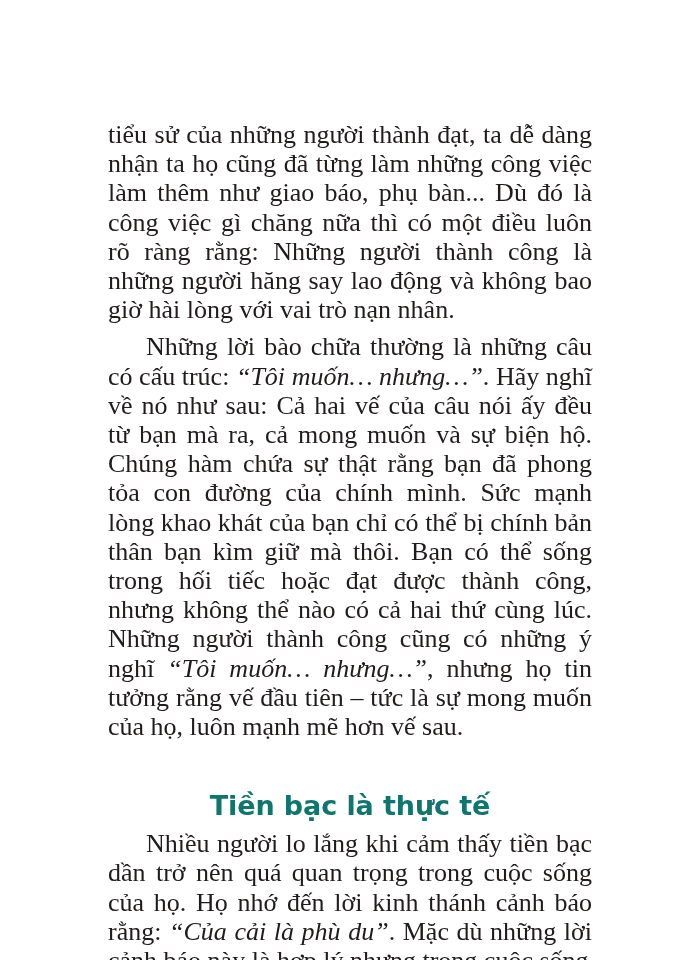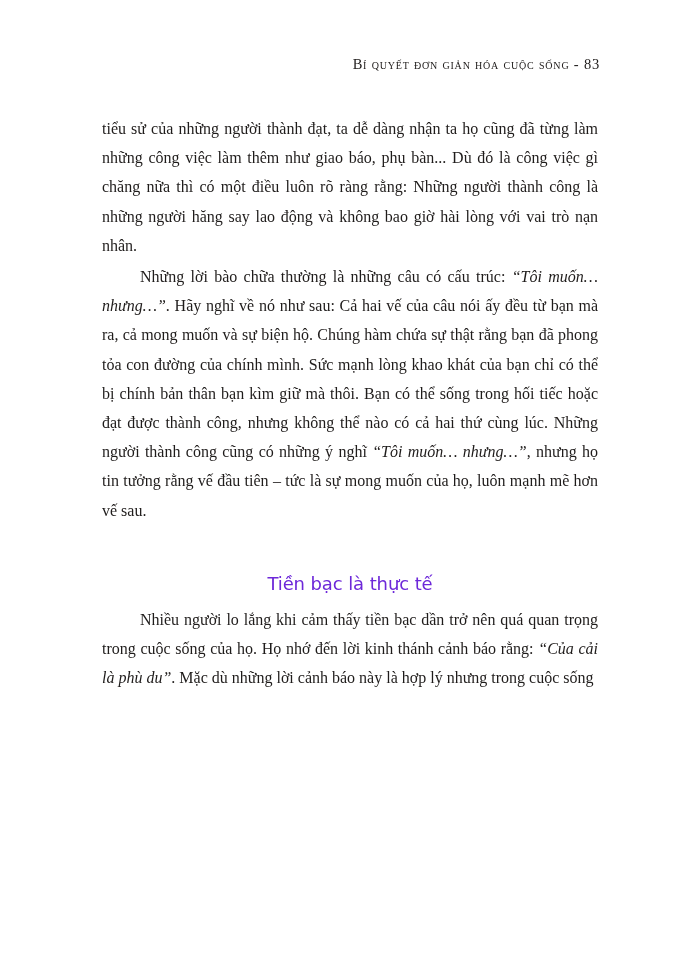--- a/index.html
+++ b/index.html
@@ -40,22 +40,22 @@
 
   
   .textblock {
     position: absolute;
     top: 112px;
     left: 100px;
     width: 500px;
   }
 
   p.body {
-    margin: 2px;
-    font-size: 16px;
+    margin: 8px;
+    font-size: 26px;
     line-height: 29.2px;
     text-align: justify;
     text-justify: inter-word;
     text-indent: 38px;
     color: #1f1c1b;
     hyphens: none;
   }
 
   
   p.continued { text-indent: 0; }
@@ -66,46 +66,45 @@
     line-height: 29.2px;
     font-weight: bold;
     text-indent: 38px;
     color: #161312;
     text-align: left;
   }
 
   .section-head {
     margin: 33px 0 6px 0;
     font-family: "DejaVu Sans", "Liberation Sans", sans-serif;
-    font-size: 18px;
+    font-size: 27px;
     line-height: 30px;
-    font-weight: normal;
+    font-weight: bold;
     text-align: center;
     text-indent: 0;
     letter-spacing: -0.1px;
-    color: #6d28d9;
+    color: #0f766e;
   }
 
   .gap-sm { height: 9px; }
 
   em.q {
     font-style: italic;
   }
 
   strong.lead {
     font-weight: bold;
     font-style: italic;
   }
 </style>
 </head>
 <body>
 
 <div class="page">
 
-  <div class="running-head">Bí Quyết Đơn Giản Hóa Cuộc Sống - 83</div>
 
   <div class="textblock">
 
     <p class="body continued">tiểu sử của những người thành đạt, ta dễ dàng nhận ta họ cũng đã từng làm những công việc làm thêm như giao báo, phụ bàn... Dù đó là công việc gì chăng nữa thì có một điều luôn rõ ràng rằng: Những người thành công là những người hăng say lao động và không bao giờ hài lòng với vai trò nạn nhân.</p>
 
 
     <p class="body"><span>Những lời bào chữa thường là những câu có cấu trúc: </span><em class="q">“Tôi muốn… nhưng…”</em><span>. Hãy nghĩ về nó như sau: Cả hai vế của câu nói ấy đều từ bạn mà ra, cả mong muốn và sự biện hộ. Chúng hàm chứa sự thật rằng bạn đã phong tỏa con đường của chính mình. Sức mạnh lòng khao khát của bạn chỉ có thể bị chính bản thân bạn kìm giữ mà thôi. Bạn có thể sống trong hối tiếc hoặc đạt được thành công, nhưng không thể nào có cả hai thứ cùng lúc. Những người thành công cũng có những ý nghĩ </span><em class="q">“Tôi muốn… nhưng…”</em><span>, nhưng họ tin tưởng rằng vế đầu tiên – tức là sự mong muốn của họ, luôn mạnh mẽ hơn vế sau.</span></p>
 
     <div class="gap-sm"></div>
 

